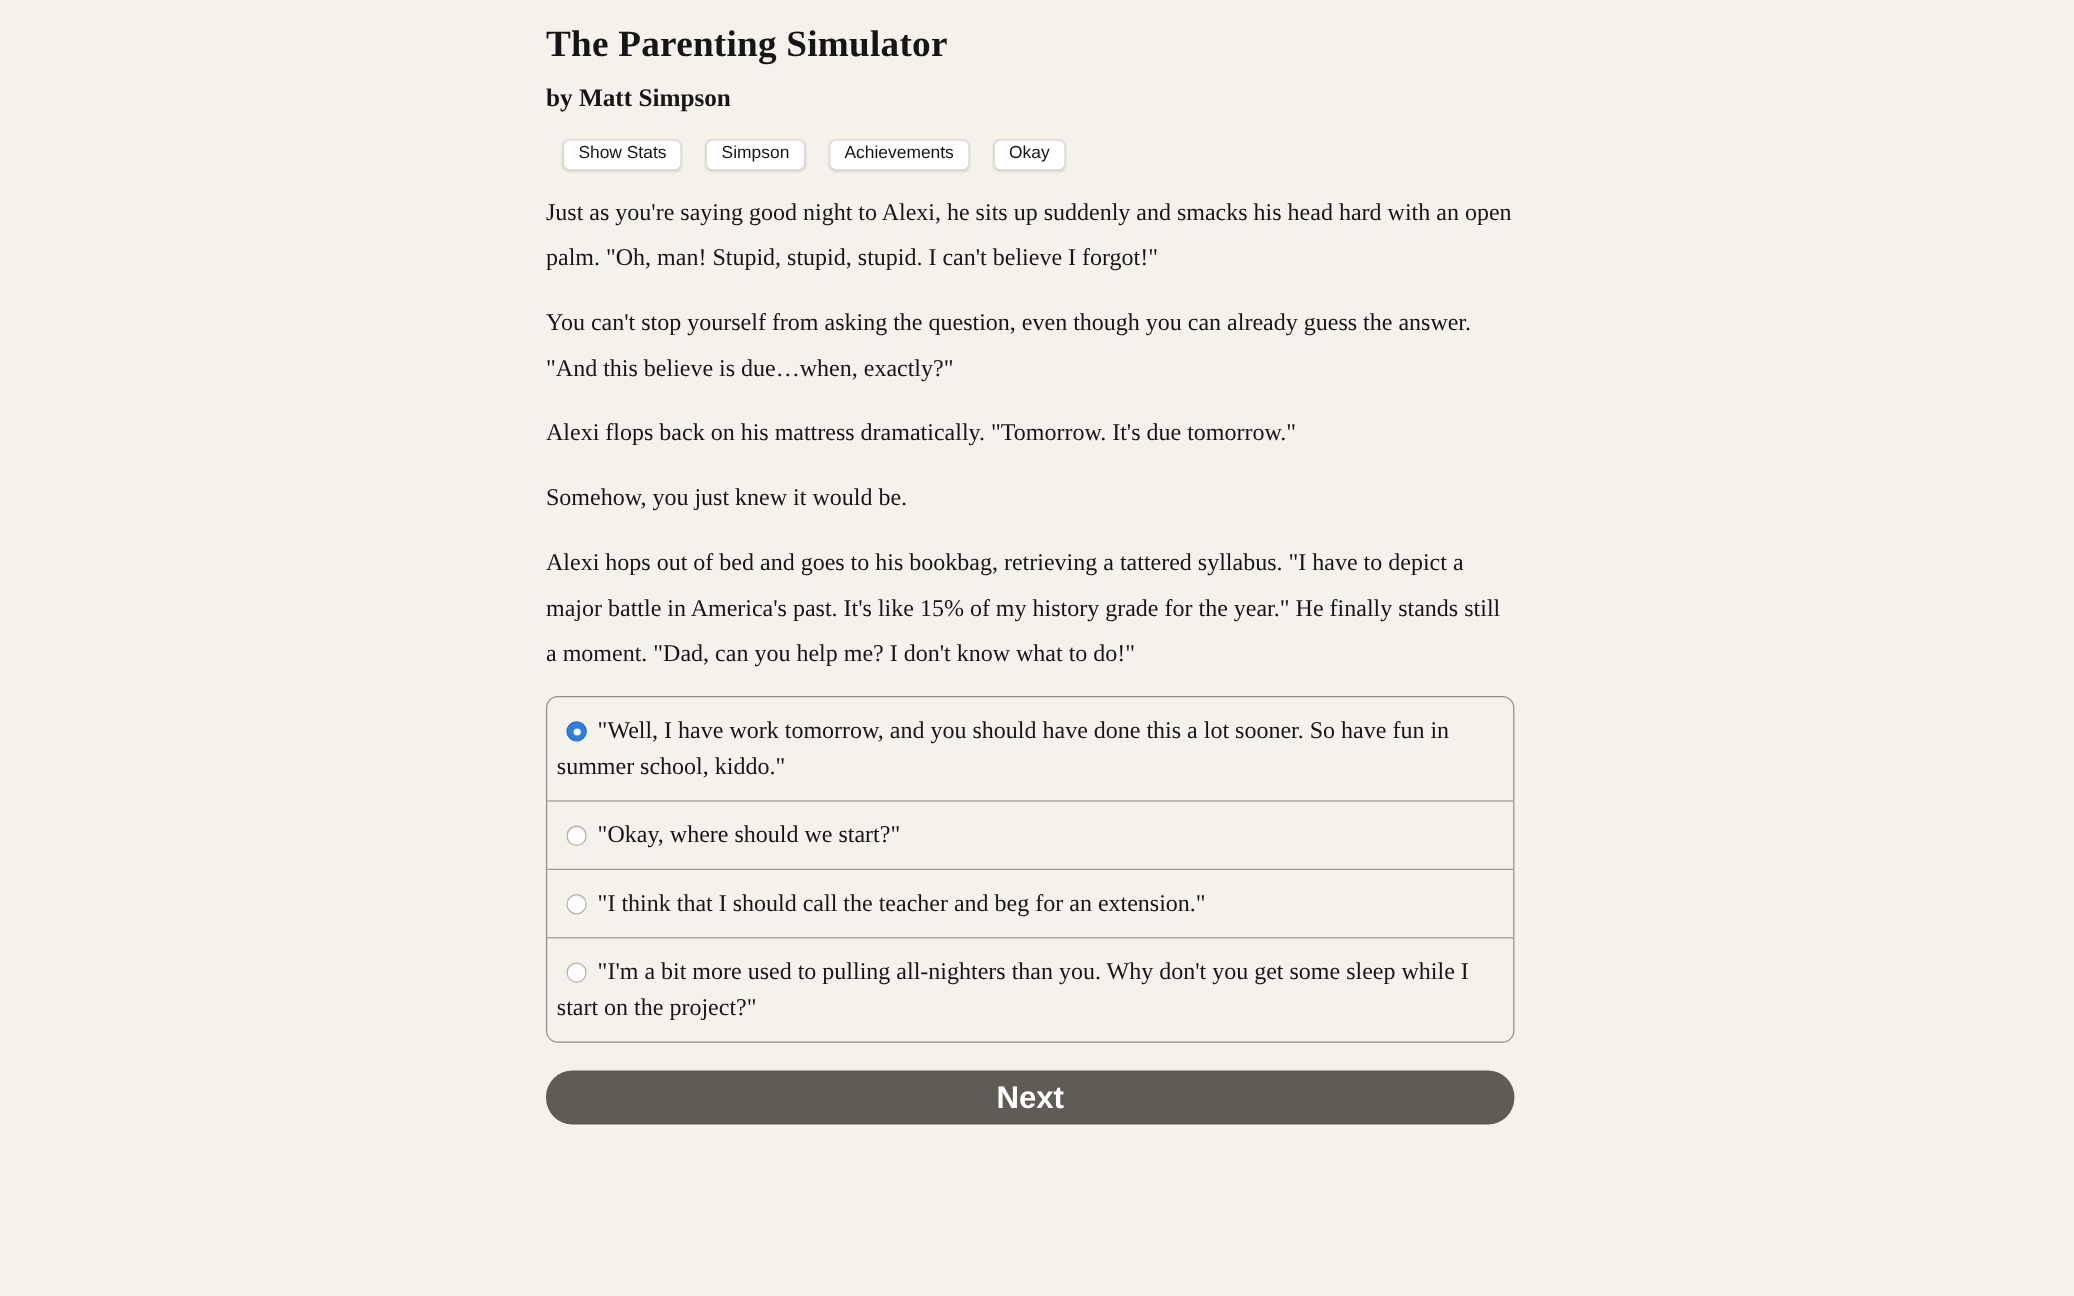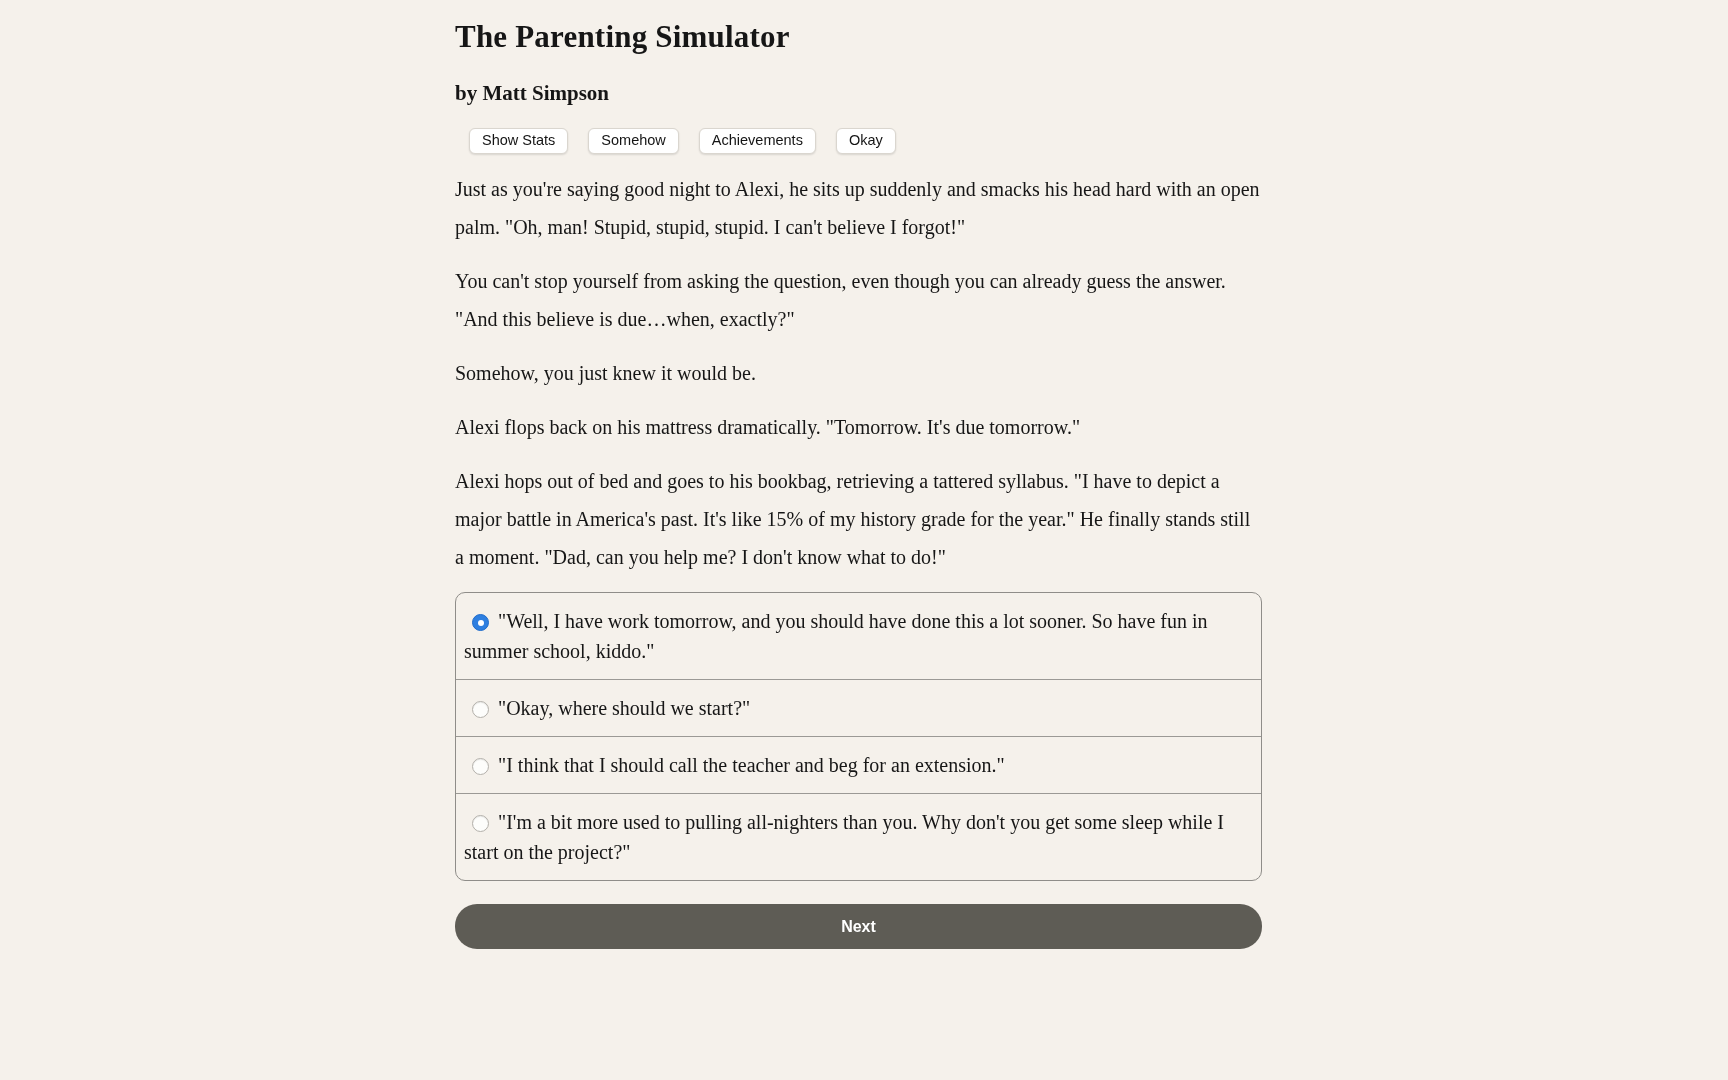--- a/index.html
+++ b/index.html
@@ -14,21 +14,21 @@
   .content {
     position: absolute;
     left: 455px; top: 0;
     width: 807px;
     padding-top: 20px;
   }
   .title {
     font-size: 31px;
     line-height: 34px;
     font-weight: 600;
-    margin: 0 0 26px 0;
+    margin: 0 0 14px 0;
     letter-spacing: 0.2px;
   }
   .byline {
     font-size: 21px;
     line-height: 26px;
     font-weight: bold;
     margin: 0 0 22px 0;
   }
   .toolbar {
     margin: 0 0 16px 14px;
@@ -102,45 +102,45 @@
     display: block;
     width: 100%;
     height: 45px;
     margin-top: 23px;
     background: var(--next-button-bg, #5e5c55);
     border: none;
     border-radius: 22px;
     color: var(--next-button-text, #ffffff);
     font-family: "Liberation Sans", sans-serif;
     font-weight: bold;
-    font-size: 16px;
+    font-size: 26px;
     cursor: pointer;
   }
 </style>
 </head>
 <body>
 
 <div class="content">
 
   <h1 class="title">The Parenting Simulator</h1>
 
   <div class="byline">by Matt Simpson</div>
 
   <div class="toolbar">
     <button class="ui-btn">Show Stats</button>
-    <button class="ui-btn">Somehow</button>
+    <button class="ui-btn">Simpson</button>
     <button class="ui-btn">Achievements</button>
     <button class="ui-btn">Okay</button>
   </div>
 
   <div class="story">
     <p>Just as you're saying good night to Alexi, he sits up suddenly and smacks his head hard with an open palm. "Oh, man! Stupid, stupid, stupid. I can't believe I forgot!"</p>
     <p>You can't stop yourself from asking the question, even though you can already guess the answer. "And this believe is due…when, exactly?"</p>
+    <p>Alexi flops back on his mattress dramatically. "Tomorrow. It's due tomorrow."</p>
     <p>Somehow, you just knew it would be.</p>
-    <p>Alexi flops back on his mattress dramatically. "Tomorrow. It's due tomorrow."</p>
     <p>Alexi hops out of bed and goes to his bookbag, retrieving a tattered syllabus. "I have to depict a major battle in America's past. It's like 15% of my history grade for the year." He finally stands still a moment. "Dad, can you help me? I don't know what to do!"</p>
   </div>
 
   <div class="choice-box">
     <div class="choice-row selected"><span class="radio"></span><span>"Well, I have work tomorrow, and you should have done this a lot sooner. So have fun in summer school, kiddo."</span></div>
     <div class="choice-row"><span class="radio"></span><span>"Okay, where should we start?"</span></div>
     <div class="choice-row"><span class="radio"></span><span>"I think that I should call the teacher and beg for an extension."</span></div>
     <div class="choice-row"><span class="radio"></span><span>"I'm a bit more used to pulling all-nighters than you. Why don't you get some sleep while I start on the project?"</span></div>
   </div>
 

